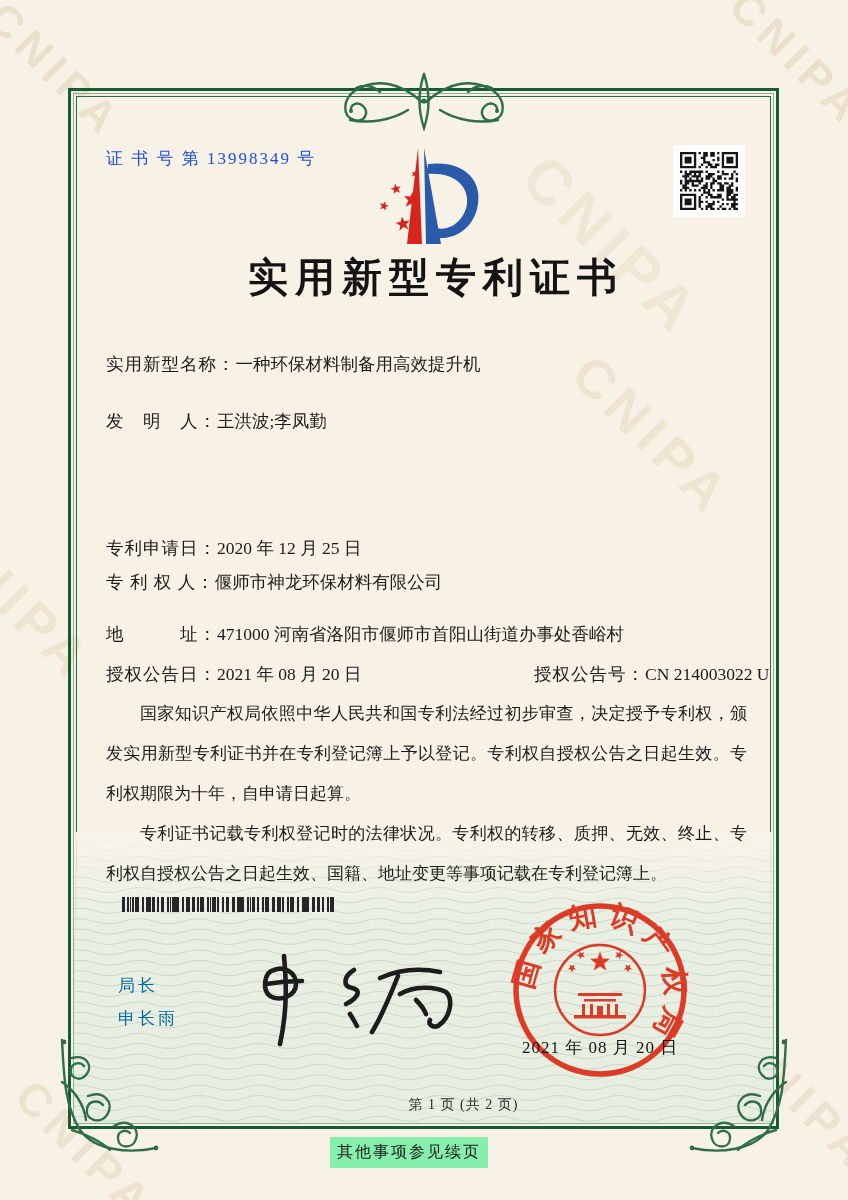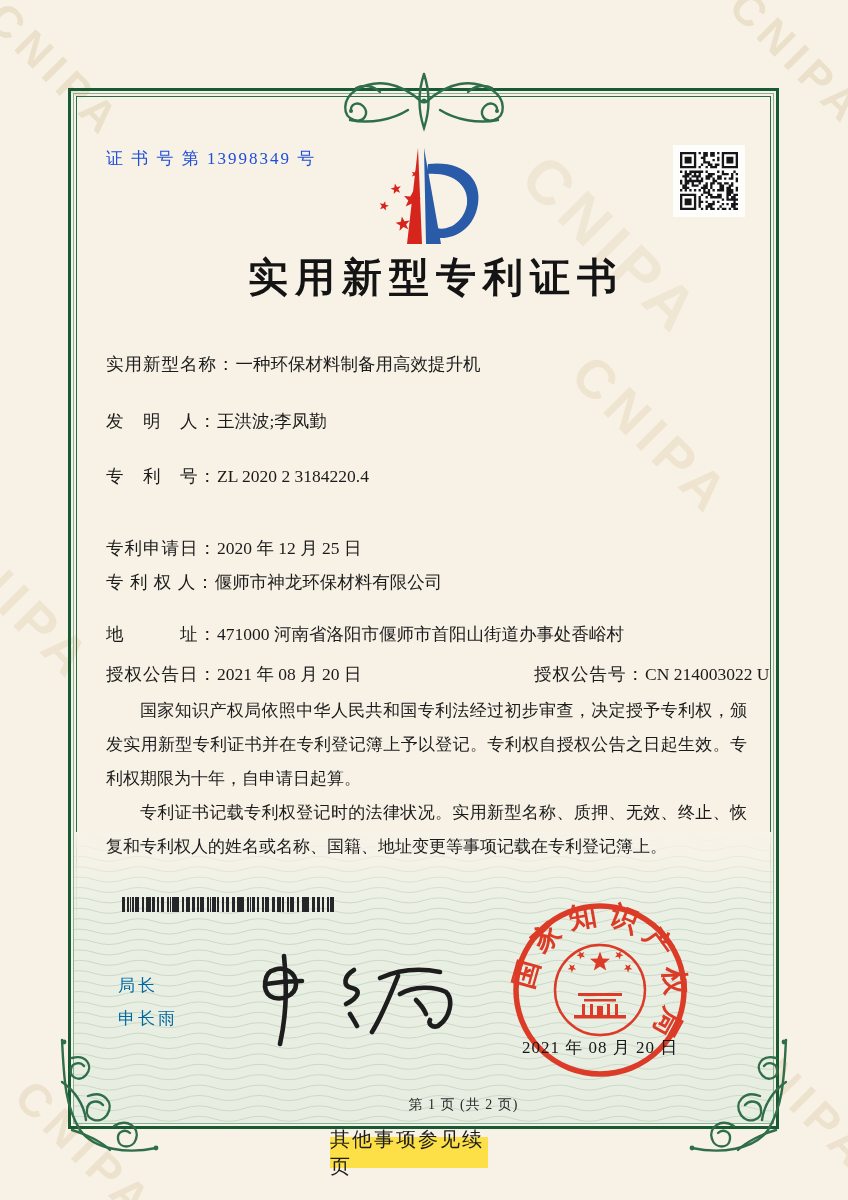--- a/index.html
+++ b/index.html
@@ -34,40 +34,40 @@
          font-size:40px;font-weight:bold;letter-spacing:7px;color:#141414;}
   .qr-box{position:absolute;left:673px;top:145px;width:72px;height:72px;background:#fdfdfb;}
   .qr-box svg{position:absolute;left:7px;top:7px;}
 
   
   .row{position:absolute;left:106px;width:640px;font-size:17.5px;color:#1b1b1b;white-space:nowrap;}
   .flabel{letter-spacing:1px;}
   .grant2{position:absolute;left:428px;top:0;}
 
   .paras{position:absolute;left:106px;top:694px;width:641px;font-size:17px;
-         line-height:34px;color:#1b1b1b;text-align:justify;}
+         line-height:40px;color:#1b1b1b;text-align:justify;}
   .paras p{margin:0;text-indent:2em;}
 
   
   .barcode{position:absolute;left:122px;top:897px;width:215px;height:15px;
     background-image:repeating-linear-gradient(90deg,#26262a 0 2px,rgba(0,0,0,0) 2px 5px),
                      repeating-linear-gradient(90deg,#26262a 0 1px,rgba(0,0,0,0) 1px 8px),
                      repeating-linear-gradient(90deg,#26262a 0 3px,rgba(0,0,0,0) 3px 13px);}
   .officer{position:absolute;left:118px;font-size:17px;color:#0369a1;letter-spacing:3px;}
   .sig{position:absolute;left:258px;top:948px;}
   .sig path{fill:none;stroke:#1d1d1d;stroke-width:4.6;stroke-linecap:round;stroke-linejoin:round;}
 
   .seal{position:absolute;left:505px;top:898px;}
   .seal-date{position:absolute;left:500px;top:1036px;width:200px;text-align:center;
              font-size:17px;color:#161616;letter-spacing:1px;white-space:nowrap;}
 
   .page-info{position:absolute;left:68px;top:1096px;width:791px;text-align:center;
              font-size:14px;color:#2a2a2a;letter-spacing:1px;}
-  .cont-box{position:absolute;left:330px;top:1137px;width:158px;height:31px;background:#fde047;
-            display:flex;align-items:center;justify-content:center;font-size:20px;
+  .cont-box{position:absolute;left:330px;top:1137px;width:158px;height:31px;background:#86efac;
+            display:flex;align-items:center;justify-content:center;font-size:16px;
             letter-spacing:2px;color:#1b1b1b;}
 </style>
 </head>
 <body>
 
 <div class="page">
 
   <div class="wm" style="left:55px;top:70px;font-size:44px;opacity:.8">CNIPA</div>
   <div class="wm" style="left:797px;top:58px;font-size:44px;opacity:.8">CNIPA</div>
   <div class="wm" style="left:612px;top:245px;font-size:62px;opacity:.5">CNIPA</div>
@@ -167,40 +167,37 @@
   </svg>
 
   <div class="title">实用新型专利证书</div>
 
   <div class="row" style="top:352px">
     <span class="flabel">实用新型名称：</span><span class="fvalue">一种环保材料制备用高效提升机</span>
   </div>
   <div class="row" style="top:409px">
     <span class="flabel">发　明　人：</span><span class="fvalue">王洪波;李凤勤</span>
   </div>
-  <div class="row" style="top:464px">
-    <span class="flabel">专　利　号：</span><span class="fvalue">ZL 2020 2 3184220.4</span>
-  </div>
   <div class="row" style="top:536px">
     <span class="flabel">专利申请日：</span><span class="fvalue">2020 年 12 月 25 日</span>
   </div>
   <div class="row" style="top:570px">
     <span class="flabel">专 利 权 人：</span><span class="fvalue">偃师市神龙环保材料有限公司</span>
   </div>
   <div class="row" style="top:622px">
     <span class="flabel">地　　　址：</span><span class="fvalue">471000 河南省洛阳市偃师市首阳山街道办事处香峪村</span>
   </div>
   <div class="row" style="top:662px">
     <span class="flabel">授权公告日：</span><span>2021 年 08 月 20 日</span>
     <span class="grant2"><span class="flabel">授权公告号：</span><span>CN 214003022 U</span></span>
   </div>
 
   <div class="paras">
     <p>国家知识产权局依照中华人民共和国专利法经过初步审查，决定授予专利权，颁发实用新型专利证书并在专利登记簿上予以登记。专利权自授权公告之日起生效。专利权期限为十年，自申请日起算。</p>
-    <p>专利证书记载专利权登记时的法律状况。实用新型名称、质押、无效、终止、恢复和专利权人的姓名或名称、国籍、地址变更等事项记载在专利登记簿上。</p>
+    <p>专利证书记载专利权登记时的法律状况。专利权的转移、质押、无效、终止、专利权自授权公告之日起生效、国籍、地址变更等事项记载在专利登记簿上。</p>
   </div>
 
   <div class="barcode"></div>
 
   <div class="officer" style="top:974px">局长</div>
   <div class="officer" style="top:1007px">申长雨</div>
 
   <svg class="sig" width="205" height="102" viewBox="0 0 205 102">
     <path d="M16 22 C6 24 4 42 12 48 C22 54 38 48 38 36 C38 24 26 18 16 22"></path>
     <path d="M8 36 C20 34 34 33 44 33"></path>

